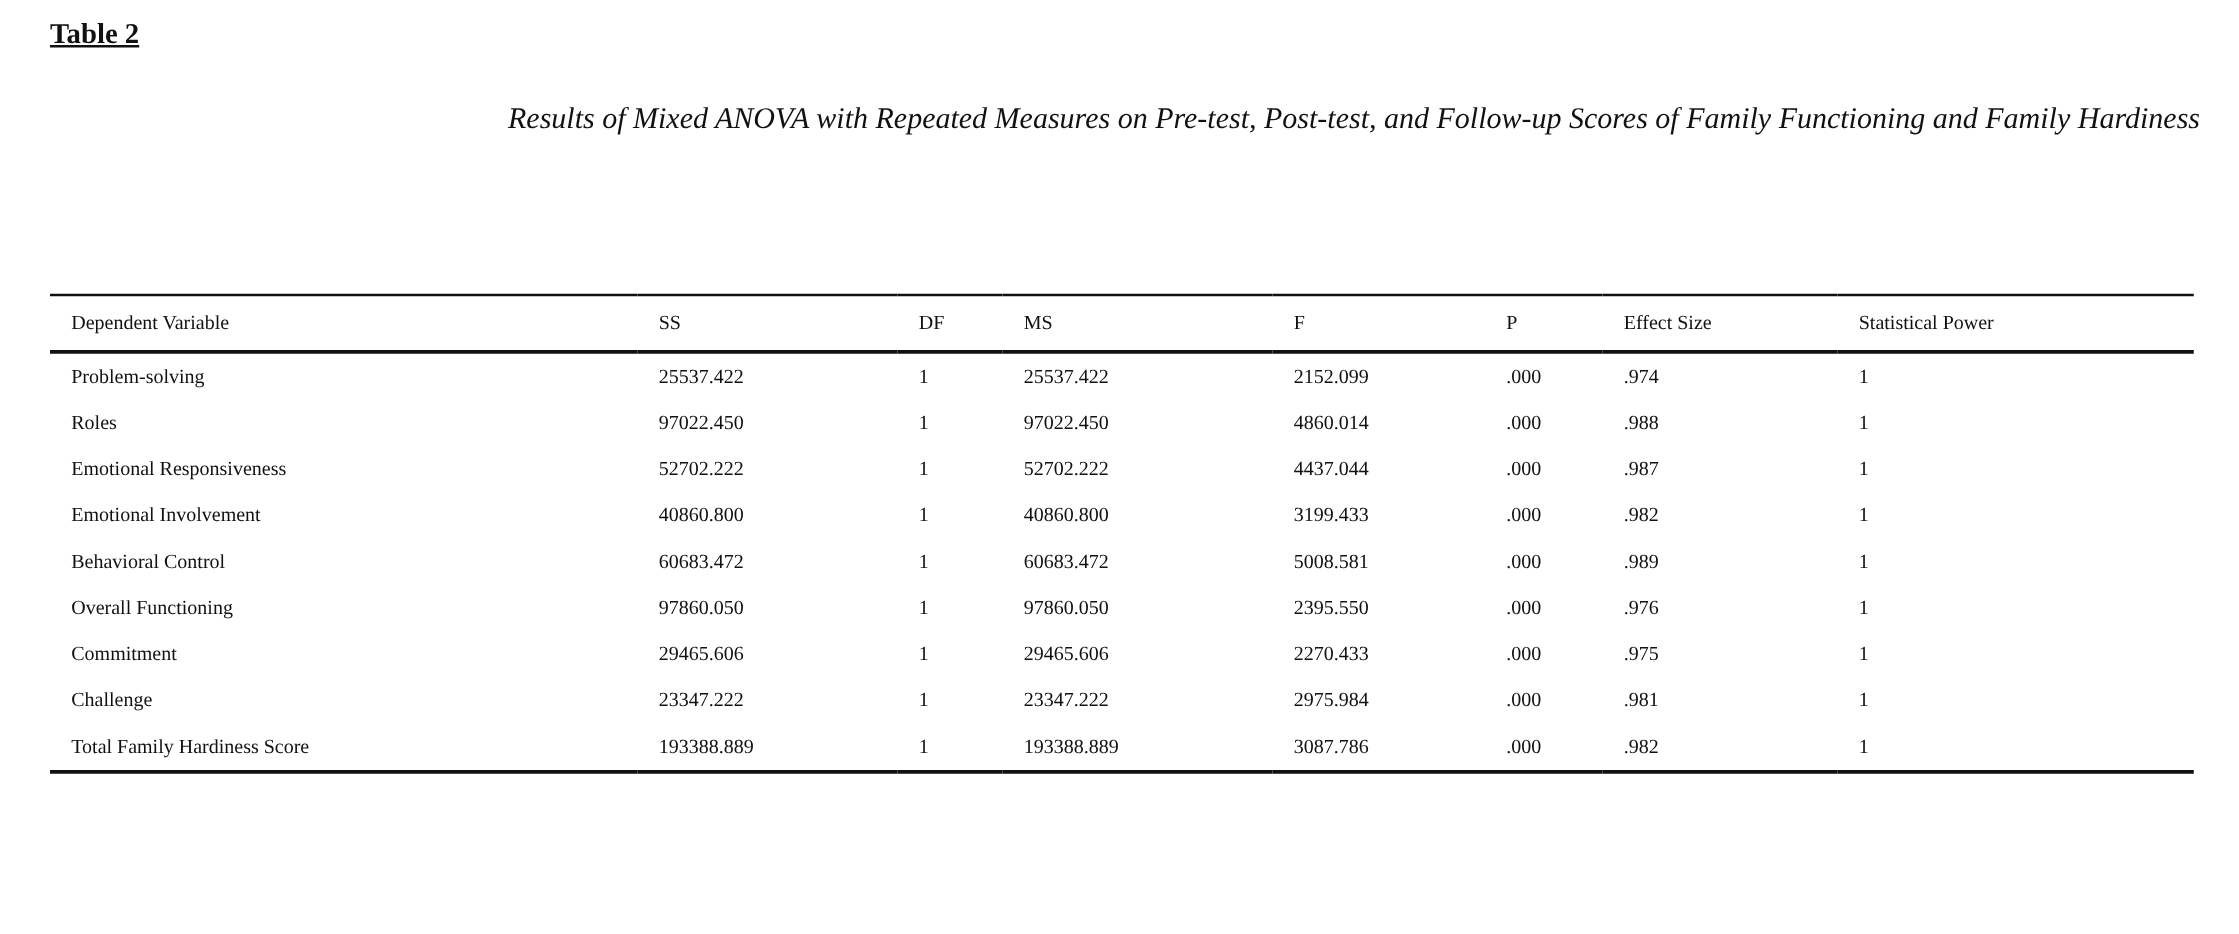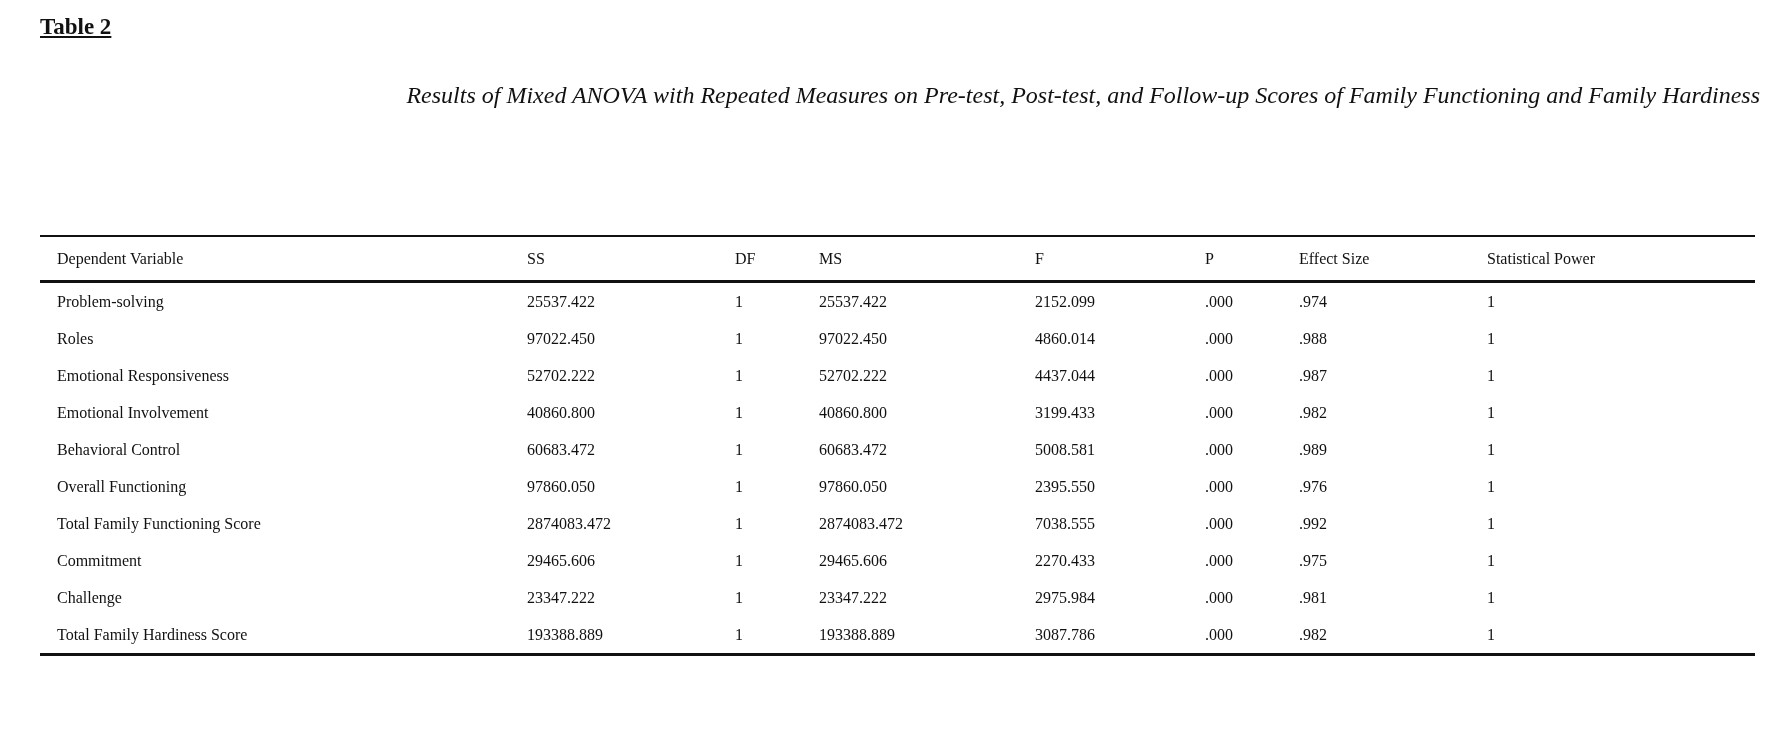--- a/index.html
+++ b/index.html
@@ -163,30 +163,20 @@
           <td>Overall Functioning</td>
           <td>97860.050</td>
           <td>1</td>
           <td>97860.050</td>
           <td>2395.550</td>
           <td>.000</td>
           <td>.976</td>
           <td>1</td>
         </tr>
         <tr>
-          <td>Total Family Functioning Score</td>
-          <td>2874083.472</td>
-          <td>1</td>
-          <td>2874083.472</td>
-          <td>7038.555</td>
-          <td>.000</td>
-          <td>.992</td>
-          <td>1</td>
-        </tr>
-        <tr>
           <td>Commitment</td>
           <td>29465.606</td>
           <td>1</td>
           <td>29465.606</td>
           <td>2270.433</td>
           <td>.000</td>
           <td>.975</td>
           <td>1</td>
         </tr>
         <tr>

